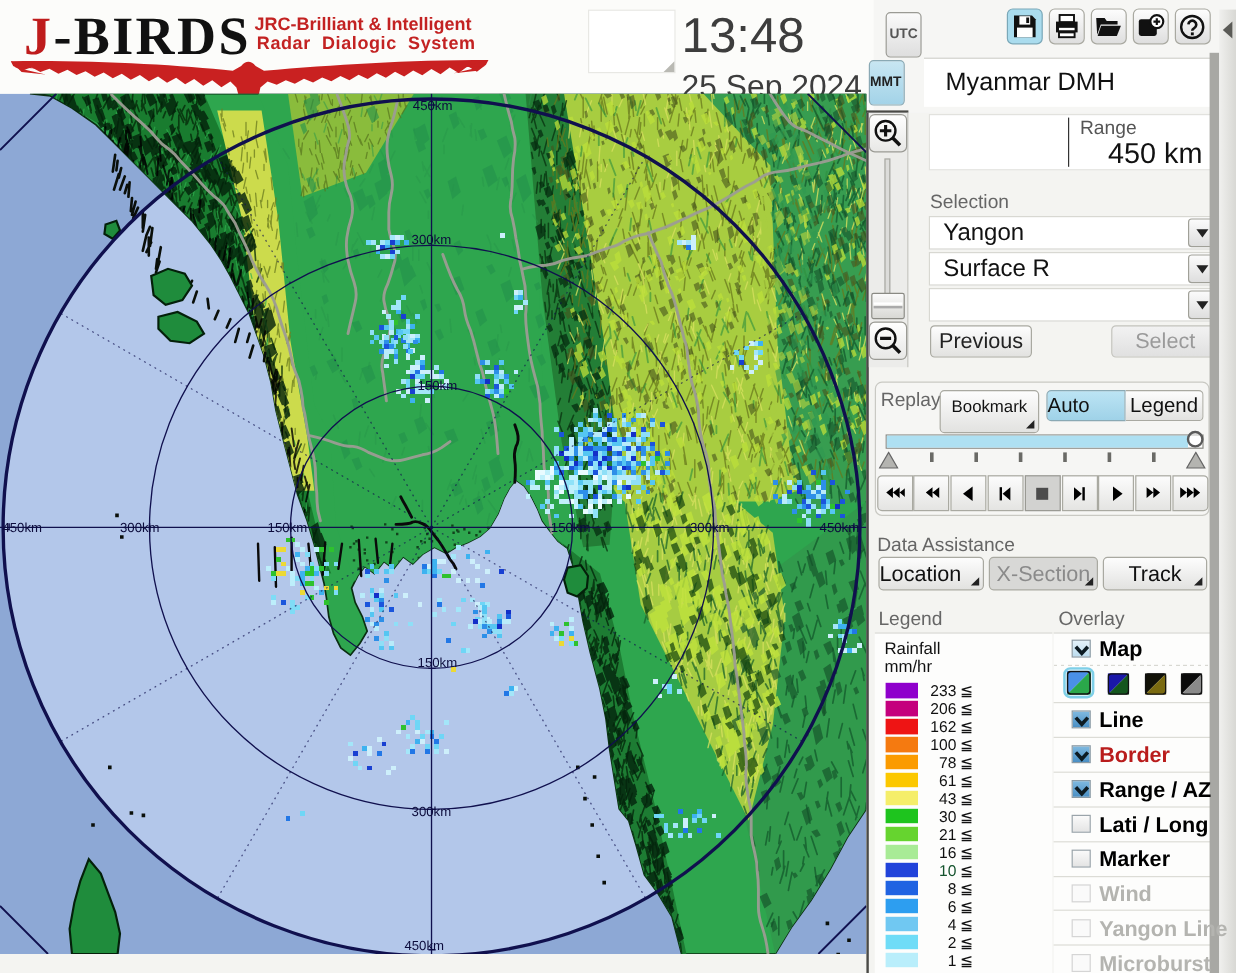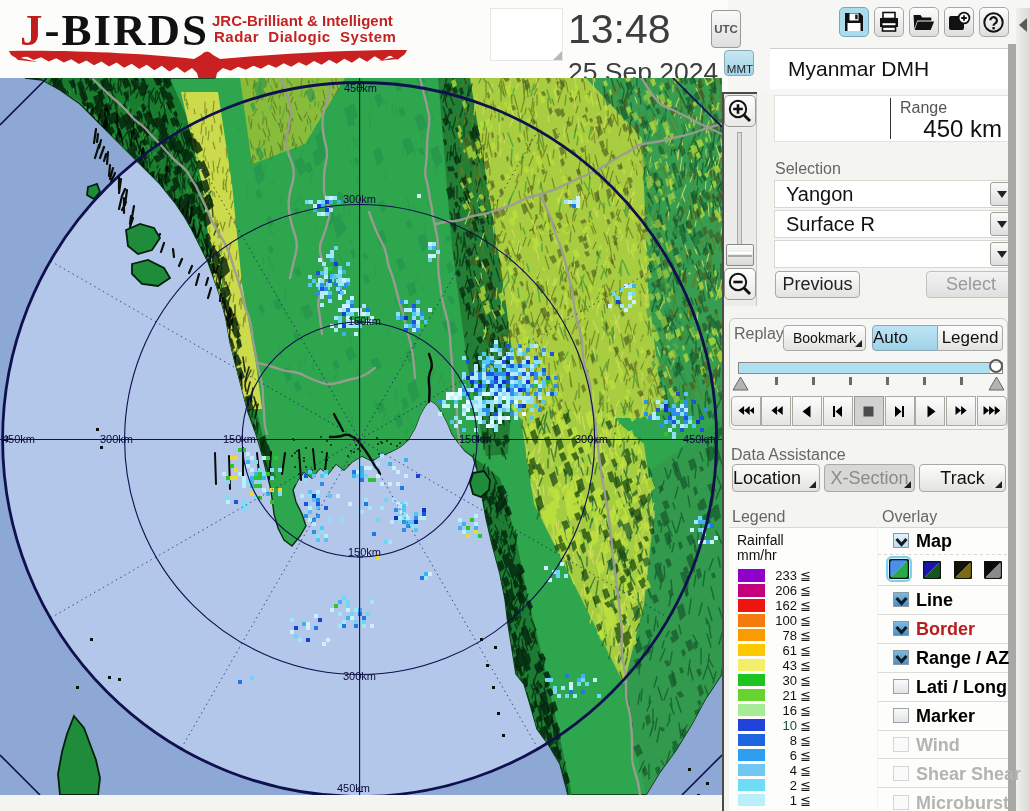--- a/index.html
+++ b/index.html
@@ -19,22 +19,22 @@
 <div class="abs" style="left:214px;top:28px;font-size:15px;font-weight:bold;color:#c32222;letter-spacing:0.5px">Radar&nbsp; Dialogic&nbsp; System</div>
 <svg width="400" height="42" viewBox="0 0 400 42" style="position:absolute;left:8px;top:47px">
     <path d="M1 4 C70 3 140 7 186 12 L193 8 Q199 1 205 8 L212 12 C270 7 330 3 399 3 L397.0 7.0 L389.4 12.8 L381.8 8.2 L374.2 13.8 L366.7 9.3 L359.1 14.8 L351.5 10.5 L343.9 15.8 L336.3 11.7 L328.8 16.8 L321.2 12.8 L313.6 17.8 L306.0 14.0 L298.4 18.8 L290.8 15.2 L283.2 19.8 L275.7 16.3 L268.1 20.8 L260.5 17.5 L252.9 21.8 L245.3 18.7 L237.7 22.8 L230.2 19.8 L222.6 23.7 L215.0 21.0 L215 21 L209 26 L206 40 L199 32 L193 40 L189 26 L184 21 L184.0 21.0 L176.5 25.7 L168.9 19.9 L161.4 24.4 L153.8 18.8 L146.3 23.2 L138.8 17.8 L131.2 21.9 L123.7 16.7 L116.1 20.7 L108.6 15.6 L101.0 19.4 L93.5 14.5 L86.0 18.2 L78.4 13.4 L70.9 16.9 L63.3 12.3 L55.8 15.6 L48.2 11.2 L40.7 14.4 L33.2 10.2 L25.6 13.1 L18.1 9.1 L10.5 11.9 L3.0 8.0 Z" fill="#c92121"></path>
     <path d="M1 4 L22 10 L4 9 L30 15 L10 13 Z" fill="#c92121"></path>
     <path d="M399 3 L378 9 L396 8 L370 14 L390 12 Z" fill="#c92121"></path>
   </svg>
 <div class="abs" style="left:490px;top:8px;width:73px;height:53px;background:#fff;border:1px solid #e8e8e4"></div>
 <div class="abs" style="left:553px;top:51px;width:0;height:0;border-left:9px solid transparent;border-bottom:9px solid #b9b9b3"></div>
 <div class="abs" style="left:568px;top:6px;font-size:41px;color:#3d3d3d">13:48</div>
 <div class="abs" style="left:568px;top:57px;font-size:26.5px;color:#3d3d3d">25 Sep 2024</div>
-<div class="abs" style="left:711px;top:10px;width:30px;height:38px;background:linear-gradient(#fafafa,#dedede);border:1px solid #9a9a94;border-radius:4px;font-size:11.5px;font-weight:bold;color:#555;text-align:center;line-height:36px">UTC</div>
-<div class="abs" style="left:724px;top:50px;width:30px;height:26px;background:linear-gradient(#c8e6f2,#a3d3e8);border:1px solid #8aa9b4;border-radius:4px;font-size:11.5px;font-weight:normal;color:#222;text-align:right;line-height:36px">MMT</div>
+<div class="abs" style="left:738px;top:10px;width:30px;height:38px;background:linear-gradient(#fafafa,#dedede);border:1px solid #9a9a94;border-radius:4px;font-size:11.5px;font-weight:bold;color:#555;text-align:center;line-height:36px">UTC</div>
+<div class="abs" style="left:724px;top:50px;width:30px;height:38px;background:linear-gradient(#c8e6f2,#a3d3e8);border:1px solid #8aa9b4;border-radius:4px;font-size:11.5px;font-weight:bold;color:#222;text-align:left;line-height:36px">MMT</div>
 <div class="abs" style="left:838.7px;top:7px;width:30px;height:30px;background:#aadcee;border:1px solid #7aa8b8;border-radius:5px;display:flex;align-items:center;justify-content:center">
     <svg width="22" height="22" viewBox="0 0 22 22">
       <path d="M2 2 h15 l3 3 v15 h-18 z" fill="#111"></path>
       <rect x="6.5" y="2.5" width="9" height="7" fill="#fff"></rect>
       <rect x="12.2" y="3.6" width="2.4" height="4.6" fill="#111"></rect>
       <rect x="4.5" y="12" width="13" height="8" fill="#fff"></rect>
       <rect x="6" y="14" width="10" height="1.6" fill="#111" opacity="0"></rect>
     </svg>
   </div>
 <div class="abs" style="left:873.7px;top:7px;width:30px;height:30px;background:linear-gradient(#fdfdfd,#dedede);border:1px solid #a9a9a1;border-radius:5px;display:flex;align-items:center;justify-content:center">
@@ -238,21 +238,21 @@
 <div class="abs" style="left:990px;top:212px;width:24px;height:24px;background:linear-gradient(#fbfbfb,#dedede);border:1px solid #a0a098;border-radius:3px"></div>
 <div class="abs" style="left:997px;top:221px;width:0;height:0;border-left:5px solid transparent;border-right:5px solid transparent;border-top:7px solid #222"></div>
 <div class="abs" style="left:774px;top:240px;width:242px;height:28px;background:#fff;border:1px solid #d8d8d2"></div>
 <div class="abs" style="left:786px;top:243px;font-size:20px;color:#111"></div>
 <div class="abs" style="left:990px;top:242px;width:24px;height:24px;background:linear-gradient(#fbfbfb,#dedede);border:1px solid #a0a098;border-radius:3px"></div>
 <div class="abs" style="left:997px;top:251px;width:0;height:0;border-left:5px solid transparent;border-right:5px solid transparent;border-top:7px solid #222"></div>
 <div class="btn" style="left:775px;top:271px;width:85px;height:27px;font-size:18px;color:#222;text-align:center;line-height:25px">Previous</div>
 <div class="abs" style="left:926px;top:271px;width:90px;height:27px;background:linear-gradient(#f2f2f2,#e0e0e0);border:1px solid #c2c2bc;border-radius:4px;font-size:18px;color:#9a9a9a;text-align:center;line-height:25px">Select</div>
 <div class="abs" style="left:729px;top:318px;width:279px;height:112px;border:1px solid #c9c9c3;border-radius:6px;background:#f6f6f4"></div>
 <div class="abs" style="left:734px;top:325px;font-size:16px;color:#666">Replay</div>
-<div class="btn corner" style="left:783px;top:325px;width:83px;height:26px;font-size:14px;color:#111;text-align:center;line-height:24px">Bookmark</div>
+<div class="btn corner" style="left:783px;top:325px;width:83px;height:36px;font-size:14px;color:#111;text-align:center;line-height:24px">Bookmark</div>
 <div class="abs" style="left:872px;top:325px;width:66px;height:26px;background:linear-gradient(#bce4f4,#9fd2e8);border:1px solid #8aa9b4;border-radius:4px 0 0 4px;font-size:17px;color:#111;text-align:left;line-height:24px">Auto</div>
 <div class="abs" style="left:938px;top:325px;width:65px;height:26px;background:linear-gradient(#fdfdfd,#e2e2e0);border:1px solid #a9a9a1;border-left:none;border-radius:0 4px 4px 0;font-size:17px;color:#111;text-align:center;line-height:24px">Legend</div>
 <div class="abs" style="left:738px;top:362px;width:265px;height:12px;background:#fff;border:1px solid #8a8a84"></div>
 <div class="abs" style="left:739px;top:363px;width:251px;height:10px;background:#aee0f2"></div>
 <div class="abs" style="left:989px;top:359px;width:14px;height:14px;border:2px solid #5a5a5a;border-radius:50%;background:rgba(255,255,255,0.5)"></div>
 <div class="abs" style="left:775px;top:377px;width:2.5px;height:8px;background:#6a6a66"></div>
 <div class="abs" style="left:812px;top:377px;width:2.5px;height:8px;background:#6a6a66"></div>
 <div class="abs" style="left:849px;top:377px;width:2.5px;height:8px;background:#6a6a66"></div>
 <div class="abs" style="left:886px;top:377px;width:2.5px;height:8px;background:#6a6a66"></div>
 <div class="abs" style="left:923px;top:377px;width:2.5px;height:8px;background:#6a6a66"></div>
@@ -415,21 +415,21 @@
     </svg>
   </div>
 <div class="olab" style="left:916px;top:648px;color:#000">Range / AZ</div>
 <div class="cbu" style="left:893px;top:679px"></div>
 <div class="olab" style="left:916px;top:677px;color:#000">Lati / Long</div>
 <div class="cbu" style="left:893px;top:708px"></div>
 <div class="olab" style="left:916px;top:706px;color:#000">Marker</div>
 <div class="cbd" style="left:893px;top:737px"></div>
 <div class="olab" style="left:916px;top:735px;color:#b4b4b0">Wind</div>
 <div class="cbd" style="left:893px;top:765.5px"></div>
-<div class="olab" style="left:916px;top:763.5px;color:#b4b4b0">Shear Shear</div>
+<div class="olab" style="left:916px;top:763.5px;color:#b4b4b0">Yangon Line</div>
 <div class="cbd" style="left:893px;top:794.5px"></div>
 <div class="olab" style="left:916px;top:792.5px;color:#b4b4b0">Microburst</div>
 <div class="sep" style="top:614px"></div>
 <div class="sep" style="top:643px"></div>
 <div class="sep" style="top:672px"></div>
 <div class="sep" style="top:700.5px"></div>
 <div class="sep" style="top:729.5px"></div>
 <div class="sep" style="top:758px"></div>
 <div class="sep" style="top:787px"></div>
 <div class="abs" style="left:1008px;top:44px;width:8px;height:767px;background:#a8a8a4"></div>

